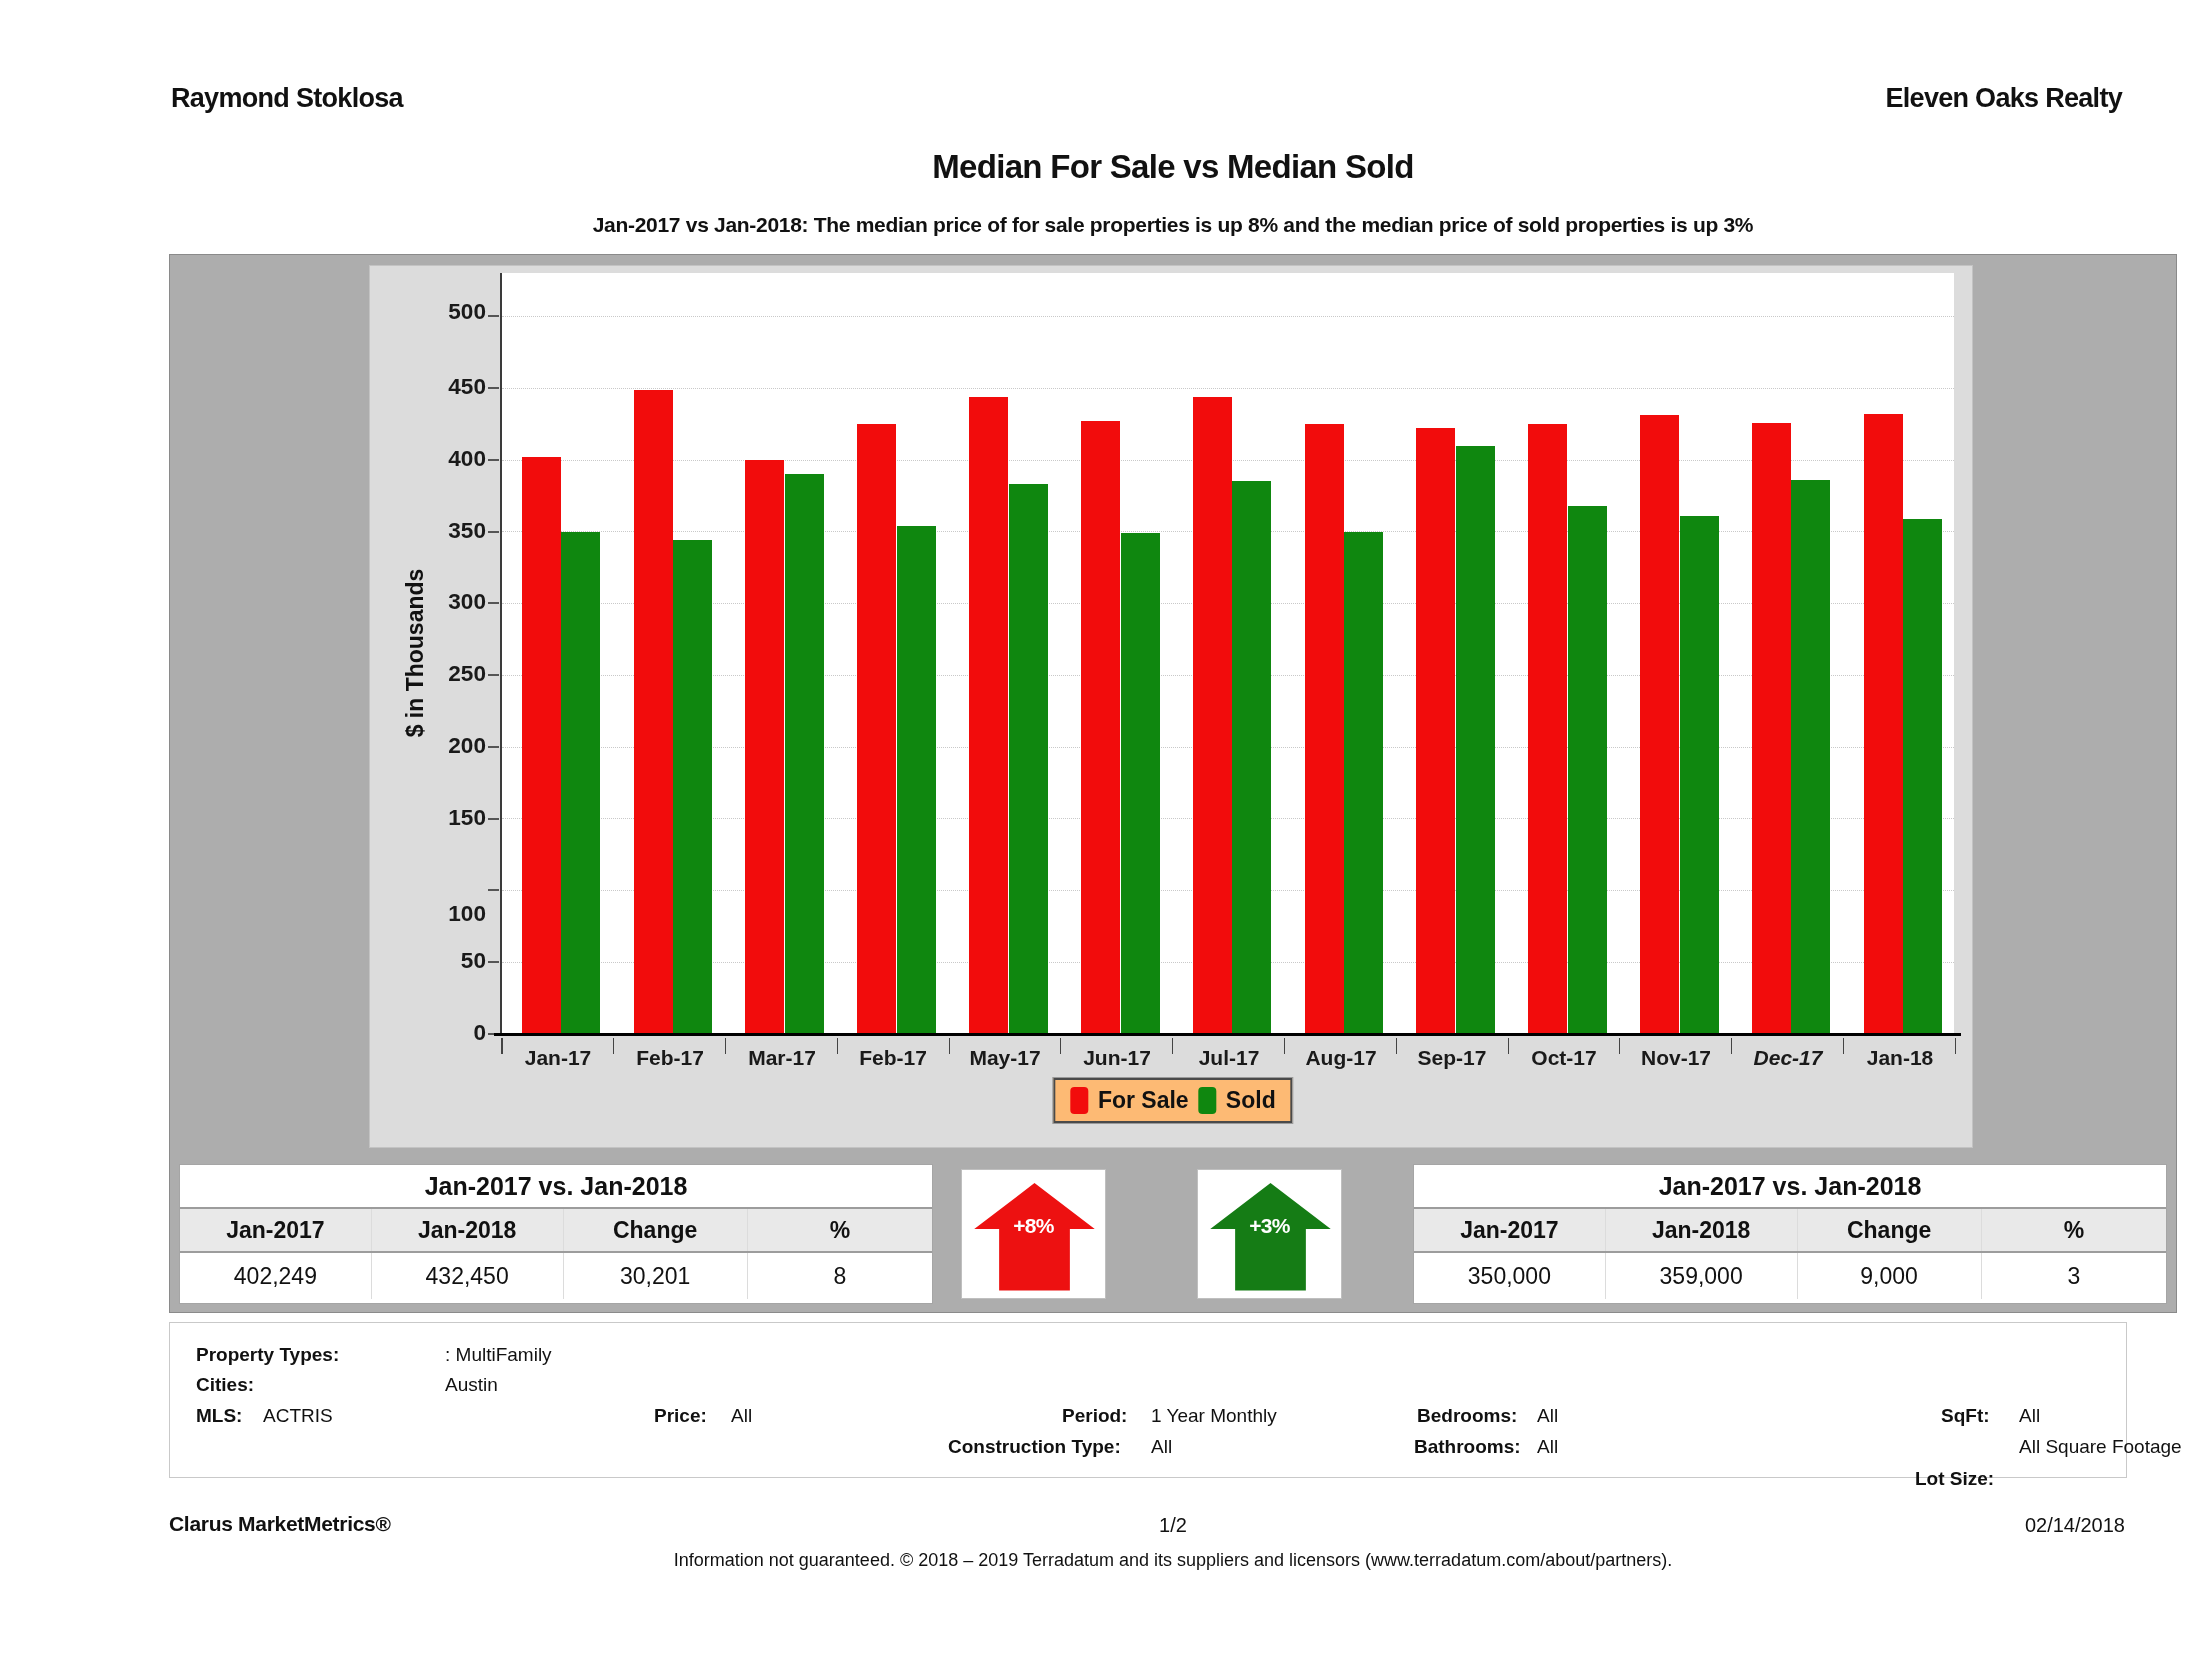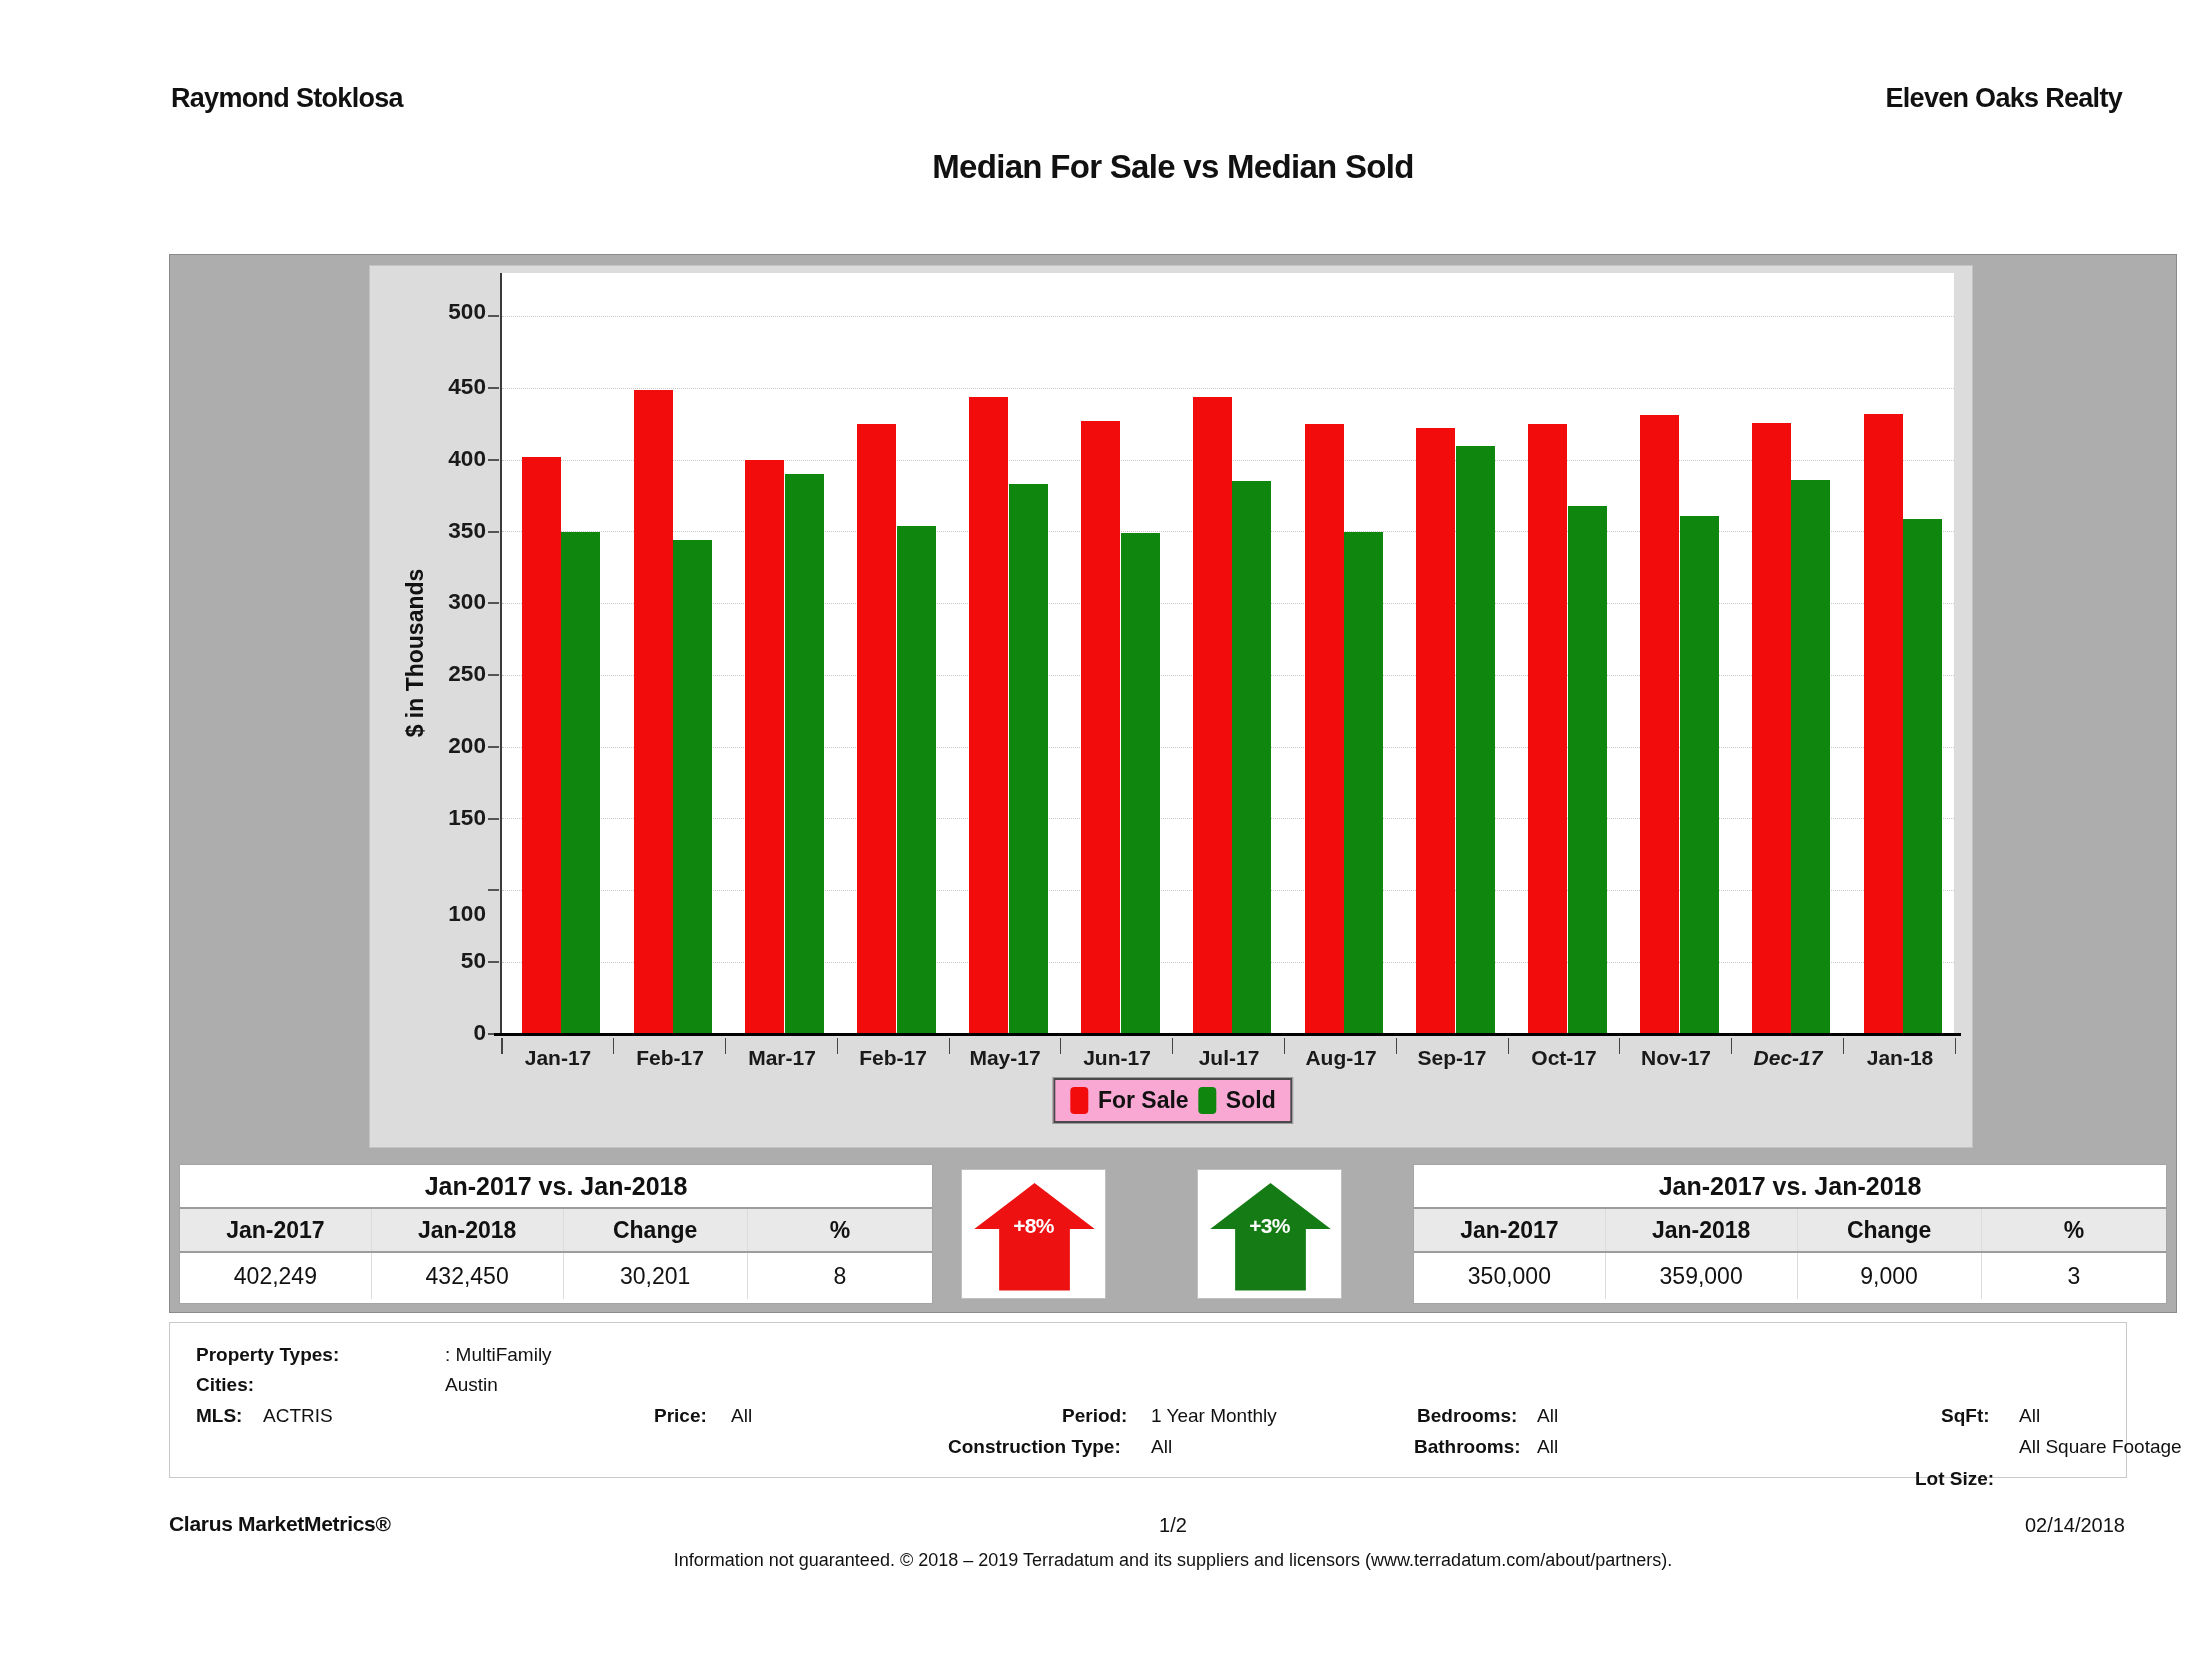--- a/index.html
+++ b/index.html
@@ -21,21 +21,21 @@
   .plot { left:500px; top:273px; width:1454px; height:761px; background:#ffffff; border-left:2.1px solid #3a3a3a; }
   .x-axis-line { left:494px; top:1033px; width:1467px; height:3.4px; background:#000; }
   .gridline { position:absolute; left:0; width:100%; height:0; border-top:1.4px dotted #c9c9c9; }
   .bar { position:absolute; bottom:0; }
   .ylab { position:absolute; width:82px; text-align:right; font-size:22.6px; font-weight:600; color:#1a1a1a; }
   .ytick { position:absolute; width:10.3px; height:2.1px; background:#555; }
   .xlab { position:absolute; text-align:center; font-size:21px; font-weight:600; color:#1a1a1a; white-space:nowrap; }
   .xtick { position:absolute; width:1.4px; height:16.4px; background:#444; }
   .ytitle { left:415px; top:653px; transform:translate(-50%,-50%) rotate(-90deg); font-size:23px; font-weight:bold; white-space:nowrap; color:#111; }
 
-  .legend { left:1173px; top:1078px; transform:translateX(-50%); background:#f9a8d4; border:2.1px solid #4a4a4a;
+  .legend { left:1173px; top:1078px; transform:translateX(-50%); background:#fdba74; border:2.1px solid #4a4a4a;
             outline:0.7px solid #9a9a9a; padding:6.8px 15px; display:flex; align-items:center; gap:9.6px;
             font-size:23px; font-weight:bold; white-space:nowrap; }
   .swatch { display:inline-block; width:18px; height:27px; border-radius:4.1px; }
 
   
   .vs-table { width:754px; height:140px; background:#fff; border:1.4px solid #a5a5a5; }
   .vs-title { height:42px; display:flex; align-items:center; justify-content:center; font-size:25px; font-weight:bold; background:#fff; }
   .vs-head  { height:46px; display:flex; background:#e9e9e9; border-top:2.7px solid #9c9c9c; border-bottom:2.7px solid #9c9c9c; }
   .vs-row   { height:46px; display:flex; background:#fff; }
   .vs-cell  { display:flex; align-items:center; justify-content:center; font-size:23px; border-right:0.7px solid #dcdcdc; }
@@ -61,20 +61,21 @@
   .disclaimer { top:1550px; font-size:18px; }
 </style>
 </head>
 <body>
 
 <div class="page">
 
   <div class="abs agent">Raymond Stoklosa</div>
   <div class="abs company">Eleven Oaks Realty</div>
   <div class="abs center-band title">Median For Sale vs Median Sold</div>
+  <div class="abs center-band subtitle">Jan-2017 vs Jan-2018: The median price of for sale properties is up 8% and the median price of sold properties is up 3%</div>
 
   <div class="abs outer-box"></div>
   <div class="abs chart-panel"></div>
   <div class="abs ytitle">$ in Thousands</div>
   <div class="abs plot" id="plot">
       <div class="ylab" style="left: -98px; top: 747px;">0</div>
       <div class="ytick" style="left: -13.7px; top: 760px;"></div>
       <div class="gridline" style="top: 689px;"></div>
       <div class="ylab" style="left: -98px; top: 675px;">50</div>
       <div class="ytick" style="left: -13.7px; top: 688px;"></div>

